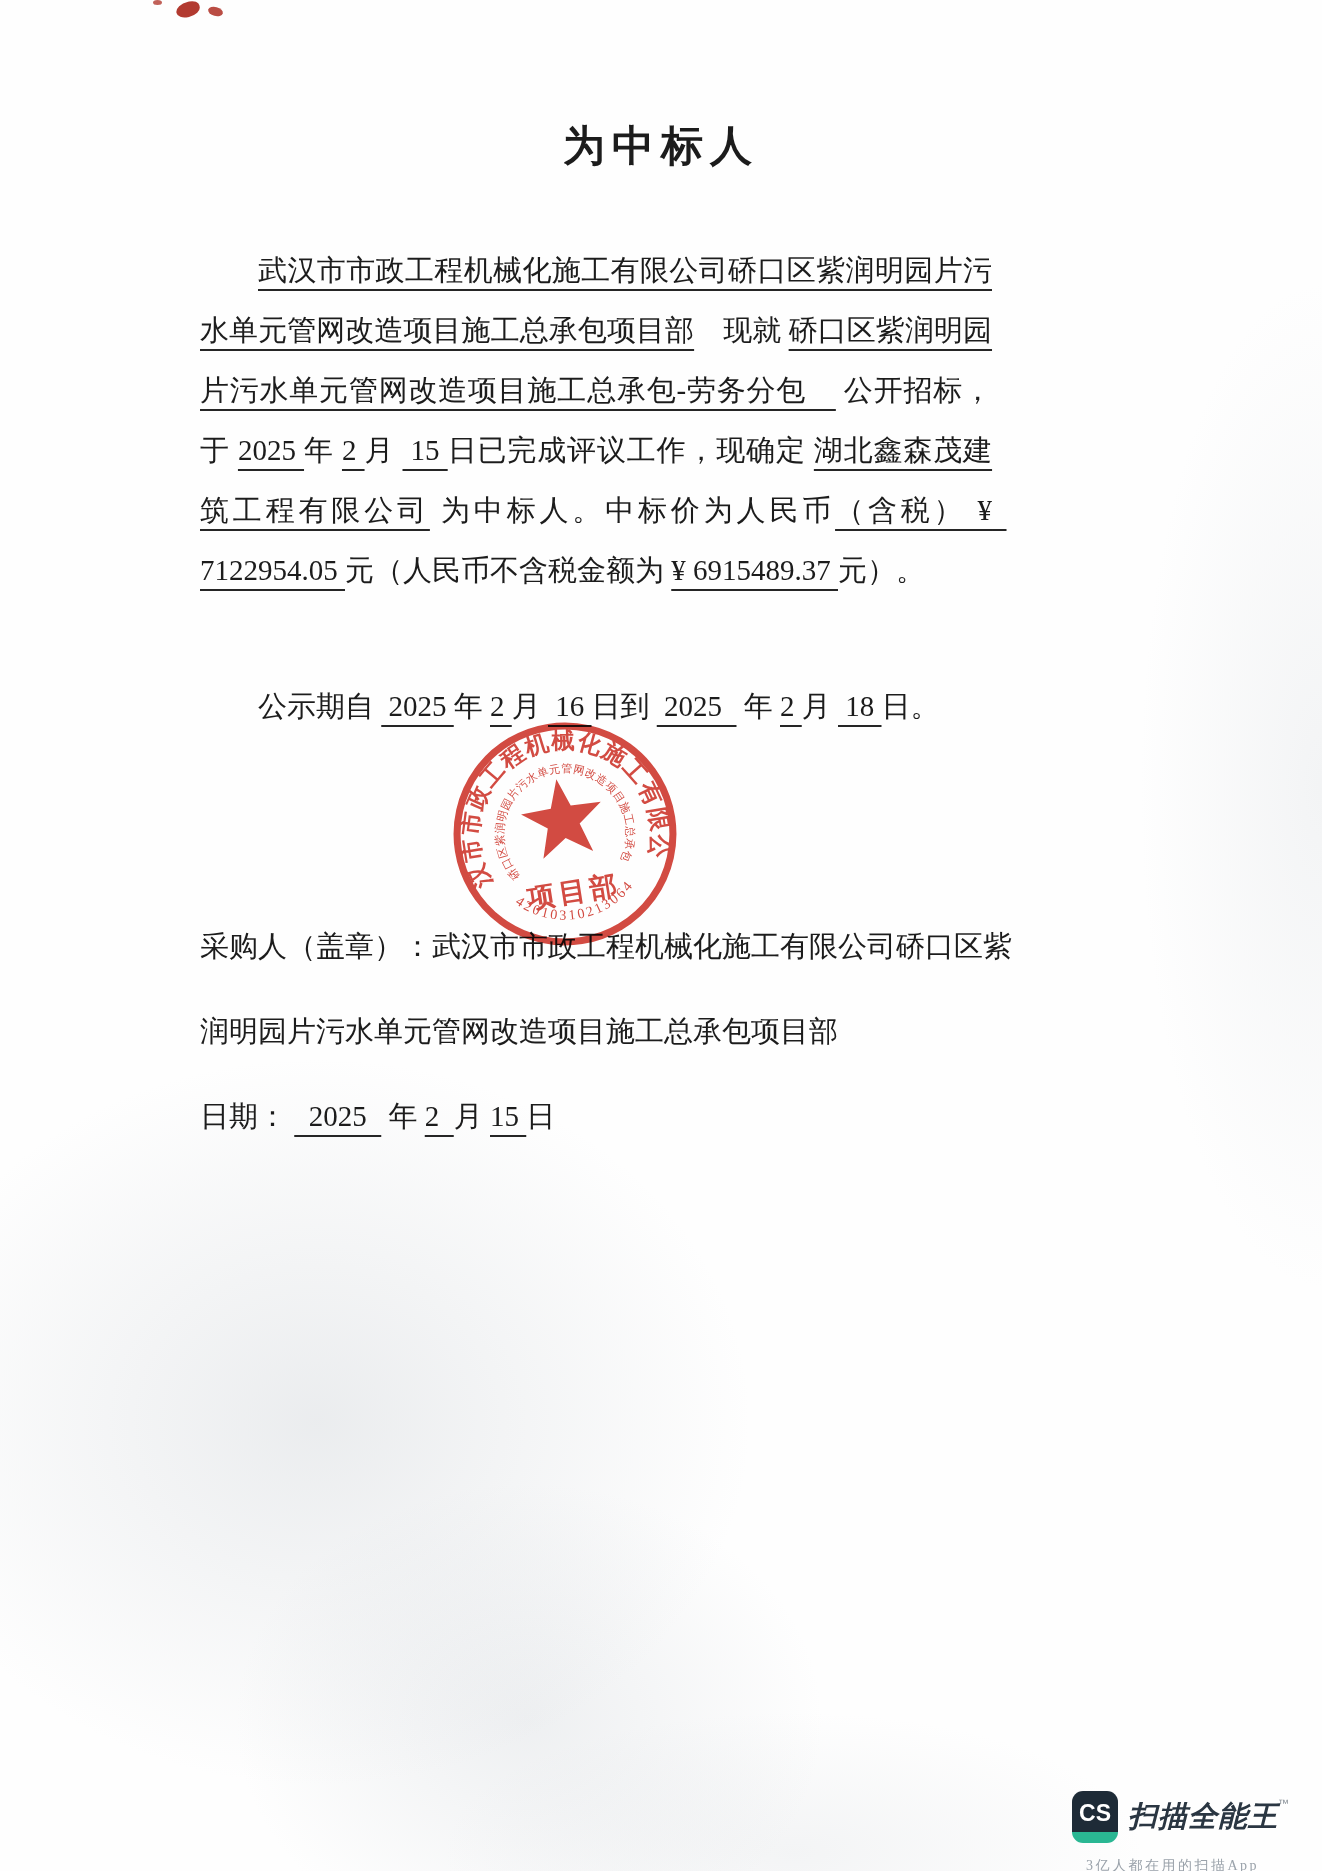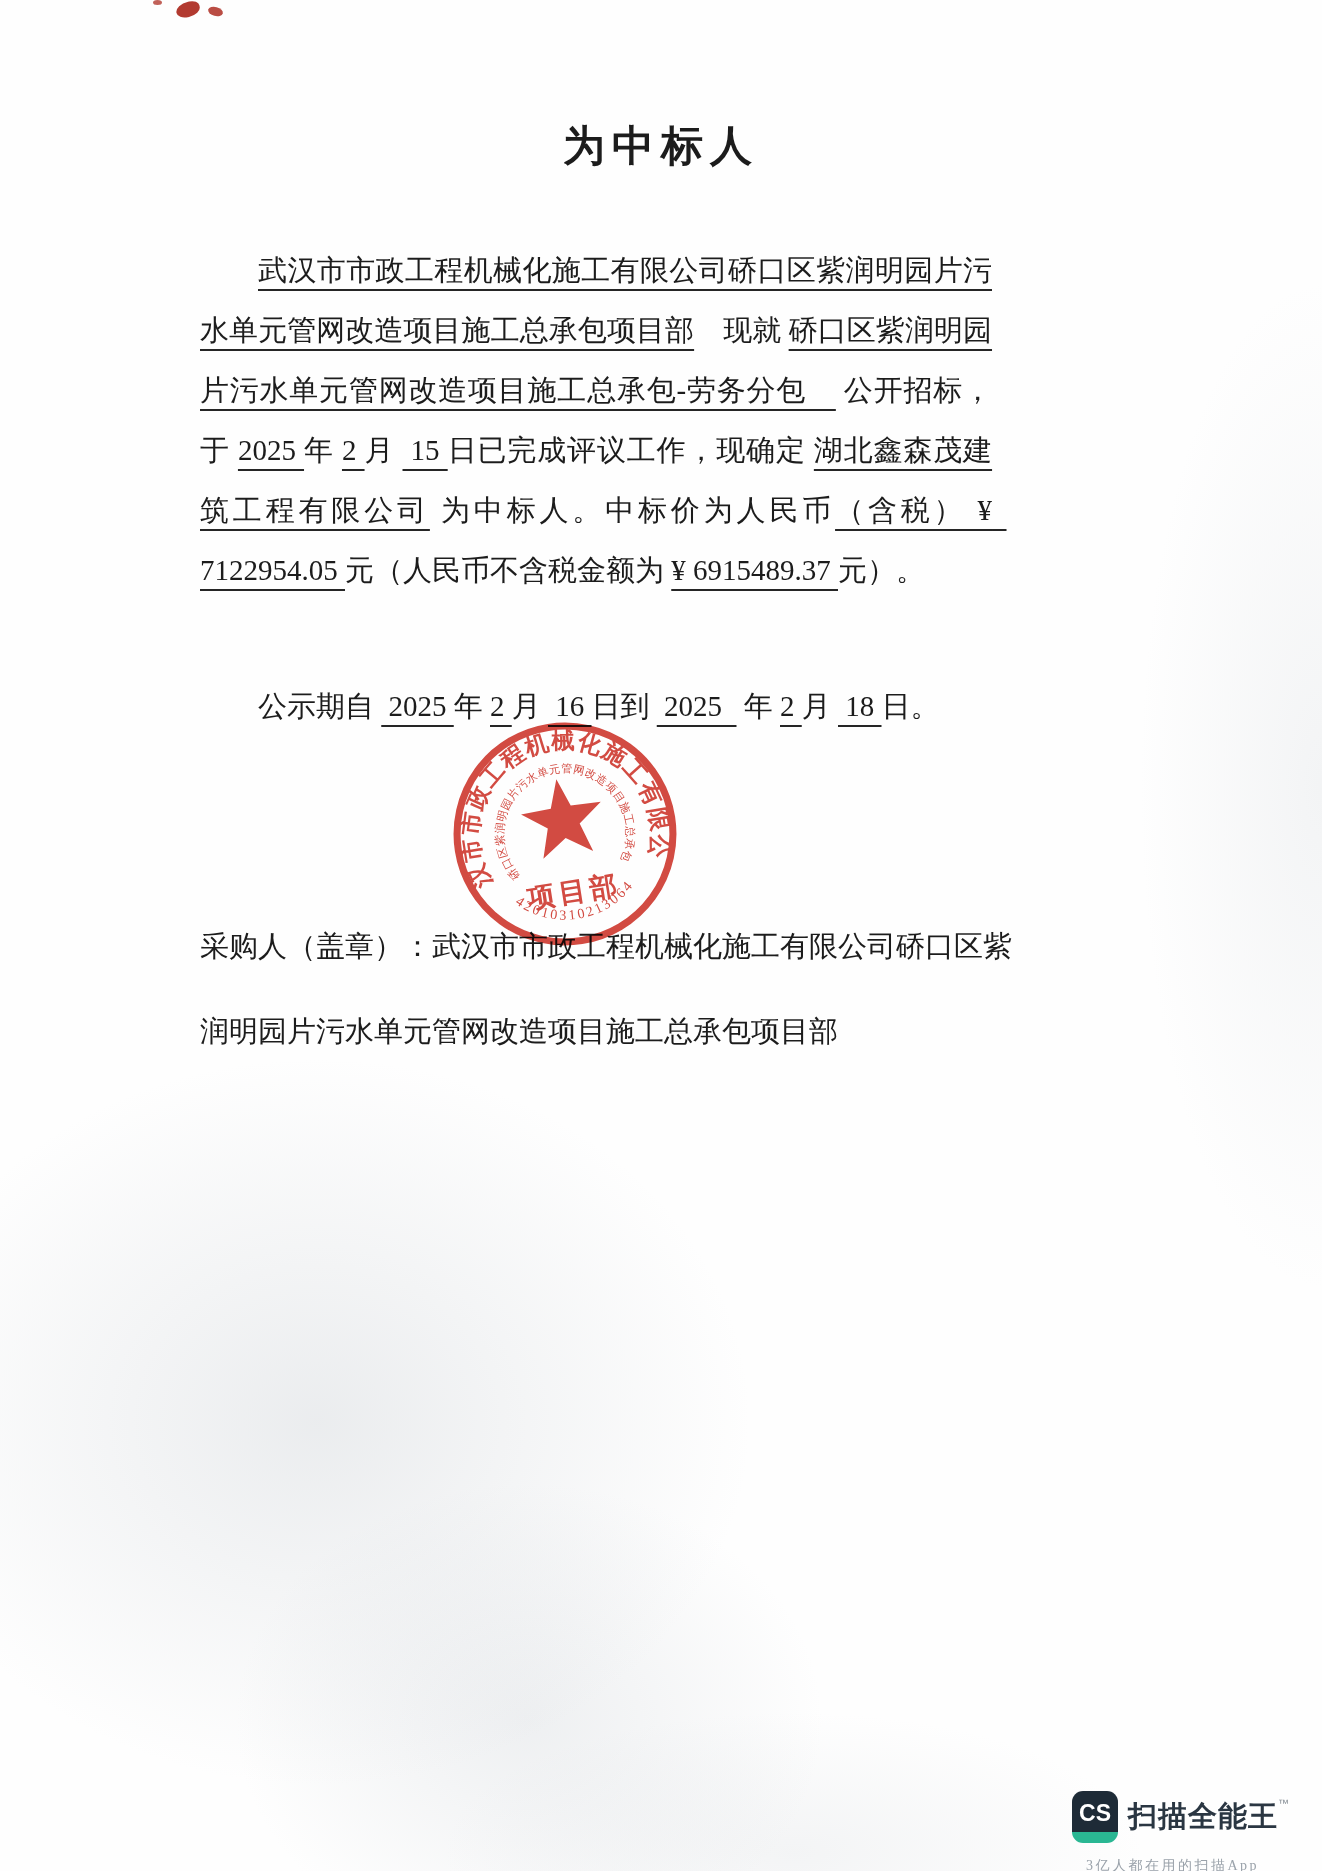--- a/index.html
+++ b/index.html
@@ -92,20 +92,21 @@
     display:flex;align-items:center;justify-content:center;
     padding-bottom:7px;box-sizing:border-box;
   }
   .wm-name{
     margin-left:10px;
     font-family:"Liberation Sans","DejaVu Sans",sans-serif;
     font-weight:bold;
     font-size:29px;
     color:#2a3642;
     letter-spacing:1px;
+    font-style:italic;
   }
   .wm-tm{font-size:11px;vertical-align:top;color:#7d858d;font-weight:normal;}
   .wm-tagline{
     margin:14px 0 0 14px;
     font-family:Liberation Serif, serif;
     font-size:14px;
     letter-spacing:2.5px;
     color:#9aa2aa;
   }
 </style>
@@ -119,20 +120,21 @@
   <div class="artifact a3"></div>
 
   <h1 class="title">为中标人</h1>
 
   <p class="para p1"><span class="u">武汉市市政工程机械化施工有限公司硚口区紫润明园片污水单元管网改造项目施工总承包项目部</span><span>　现就 </span><span class="u">硚口区紫润明园片污水单元管网改造项目施工总承包-劳务分包　</span><span> 公开招标，于 </span><span class="u">2025 </span><span>年 </span><span class="u">2 </span><span>月 </span><span class="u"> 15 </span><span>日已完成评议工作，现确定 </span><span class="u">湖北鑫森茂建筑工程有限公司</span><span> 为中标人。中标价为人民币</span><span class="u">（含税） ¥  7122954.05 </span><span>元（人民币不含税金额为 </span><span class="u">¥ 6915489.37 </span><span>元）。</span></p>
 
   <p class="para p2"><span>公示期自 </span><span class="u"> 2025 </span><span>年 </span><span class="u">2 </span><span>月 </span><span class="u"> 16 </span><span>日到 </span><span class="u"> 2025  </span><span> 年 </span><span class="u">2 </span><span>月 </span><span class="u"> 18 </span><span>日。</span></p>
 
   <p class="para buyer"><span>采购人（盖章）：武汉市市政工程机械化施工有限公司硚口区紫润明园片污水单元管网改造项目施工总承包项目部</span></p>
 
+  <p class="para dateline"><span>日期： </span><span class="u">  2025  </span><span> 年 </span><span class="u">2  </span><span>月 </span><span class="u">15 </span><span>日</span></p>
 
   <div class="seal">
     <svg viewBox="0 0 230 230" width="232" height="232">
       <defs>
         <path id="arcOuter" d="M 34,145 A 86,86 0 1 1 196,145" fill="none"></path>
         <path id="arcInner" d="M 62,145 A 61,61 0 1 1 168,145" fill="none"></path>
         <path id="arcBottom" d="M 40,155 A 85,85 0 0 0 190,155" fill="none"></path>
       </defs>
       <circle cx="115" cy="115" r="107" fill="none" stroke="#cf372d" stroke-width="7"></circle>
       <text font-size="23" font-weight="bold" fill="#cf372d" letter-spacing="1.5">

